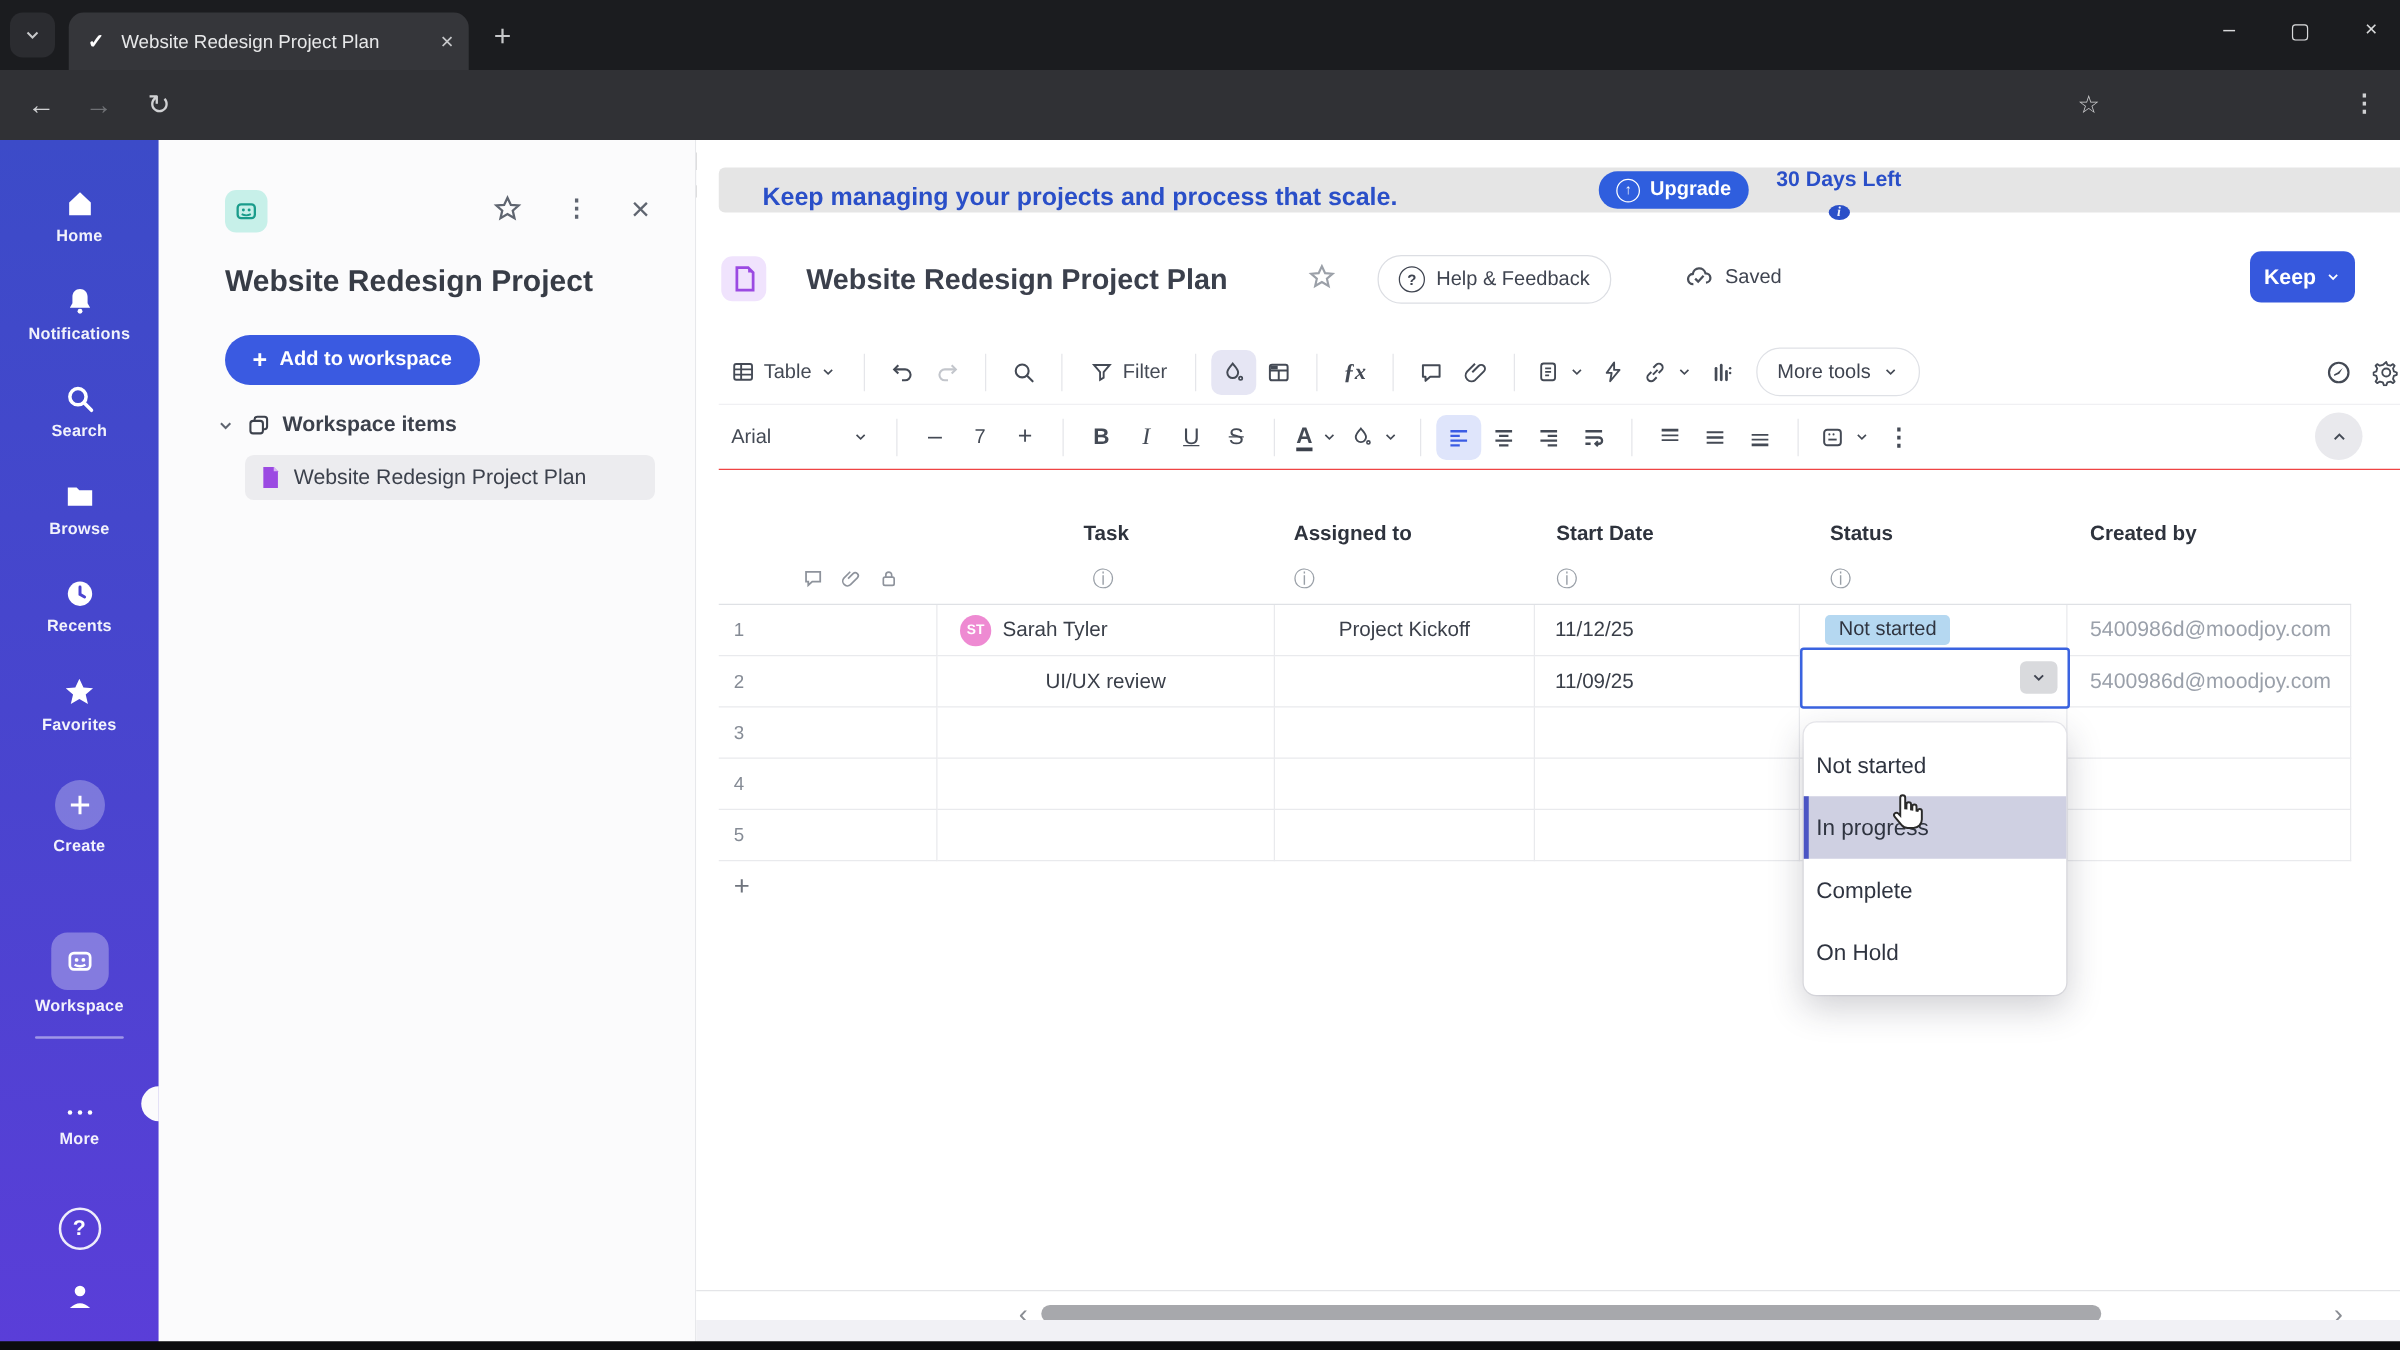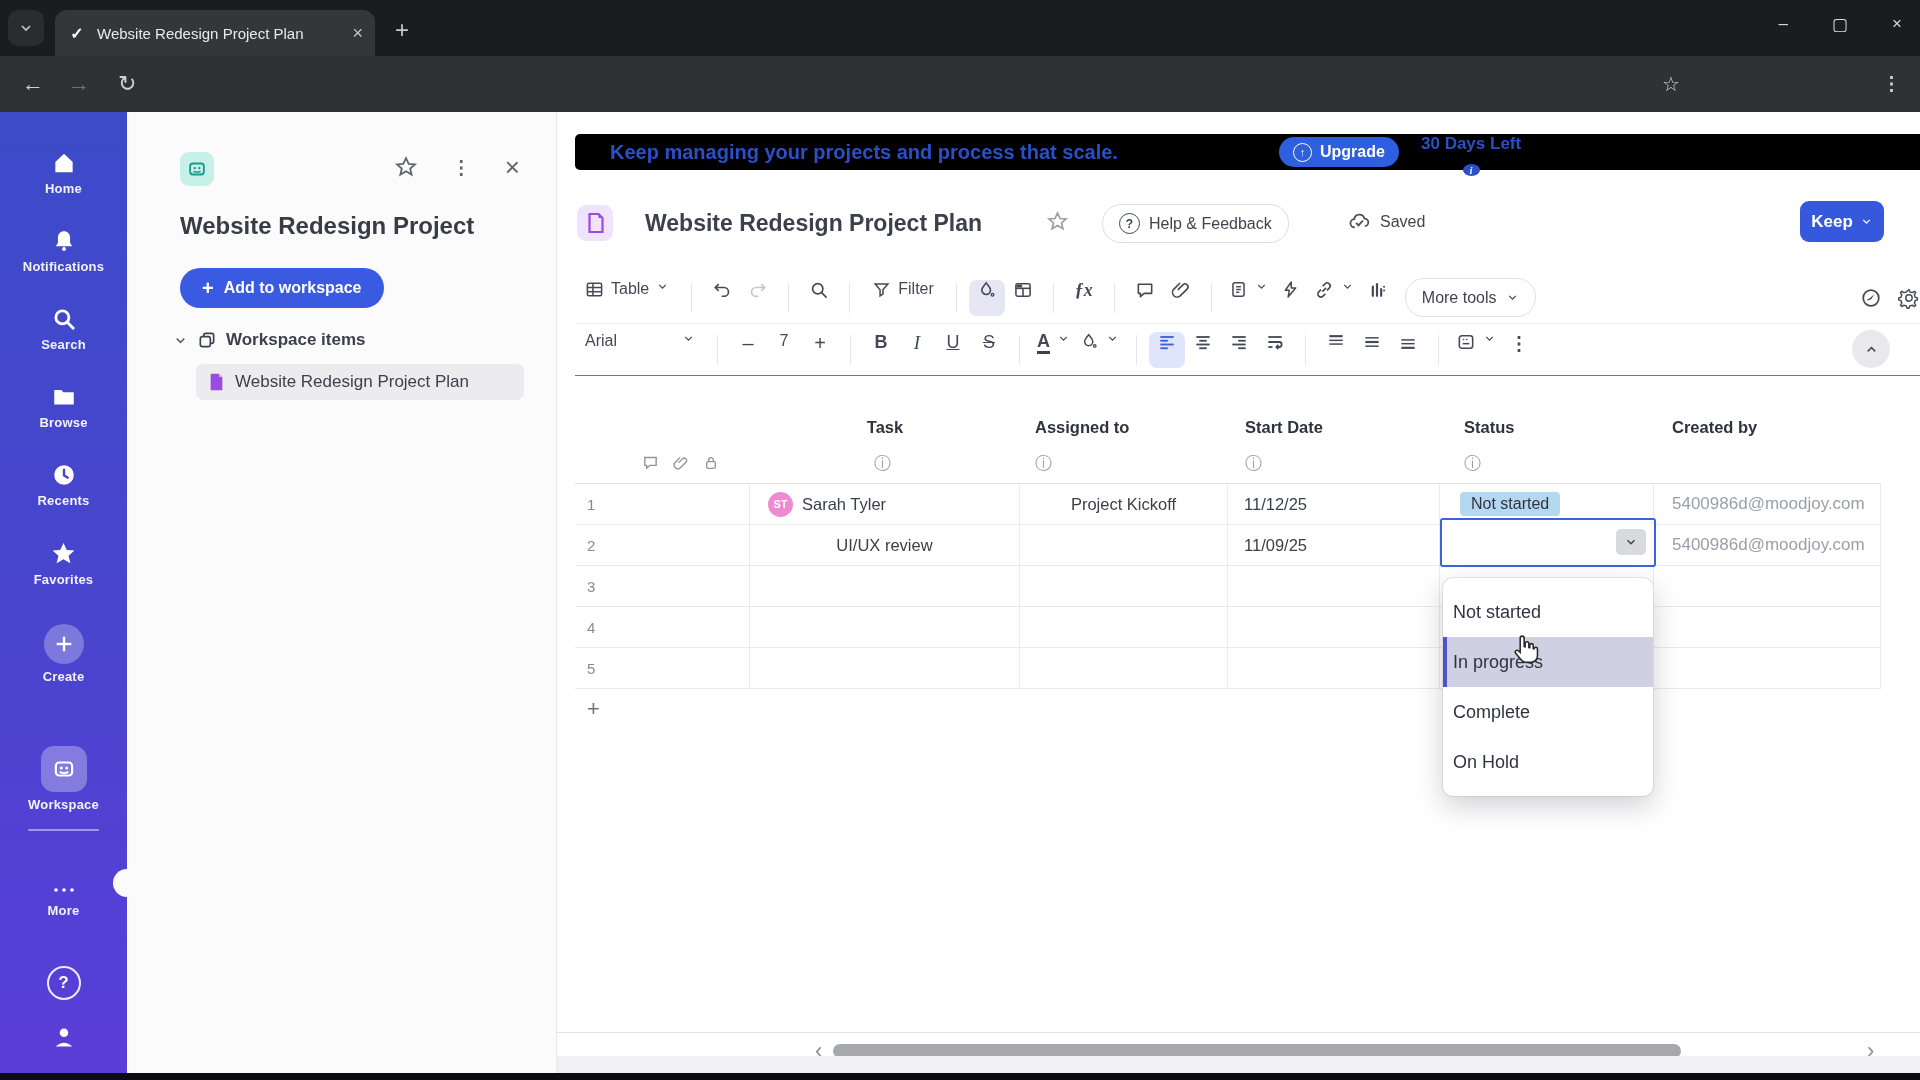--- a/index.html
+++ b/index.html
@@ -51,22 +51,22 @@
   .panel-title{position:absolute;left:53px;top:100px;font-size:24px;font-weight:700;color:#373c46;}
   .add-btn{position:absolute;left:53px;top:156px;height:40px;border-radius:20px;background:#3a5ae1;color:#fff;
            display:flex;align-items:center;gap:10px;padding:0 22px;font-size:16px;font-weight:600;}
   .tree-row{position:absolute;left:46px;top:218px;display:flex;align-items:center;gap:9px;color:#3c414c;}
   .tree-label{font-size:17px;font-weight:700;}
   .tree-item{position:absolute;left:69px;top:252px;width:328px;height:36px;background:#ececef;border-radius:7px;
              display:flex;align-items:center;gap:10px;padding:0 12px;box-sizing:border-box;color:#3c414c;font-size:17px;}
 
   
   .main{position:absolute;left:557px;top:112px;width:1363px;height:962px;background:#fff;}
-  .banner{position:absolute;left:18px;top:22px;width:1345px;height:36px;background:#000000;border-radius:5px 0 0 5px;
-          display:flex;align-items:center;}
+  .banner{position:absolute;left:18px;top:22px;width:1345px;height:36px;background:#e5e5e5;border-radius:5px 0 0 5px;
+          display:flex;align-items:flex-end;}
   .banner-msg{margin-left:35px;color:#2a4fc8;font-size:20px;font-weight:700;}
   .upgrade{position:absolute;left:704px;top:3px;height:30px;border-radius:15px;background:#2f5ede;color:#fff;
            display:flex;align-items:center;gap:8px;padding:0 14px;font-size:16px;font-weight:600;}
   .up-circ{width:17px;height:17px;border:1.6px solid #fff;border-radius:50%;display:flex;align-items:center;
            justify-content:center;font-size:11px;line-height:1;}
   .trial{position:absolute;left:846px;top:0;height:36px;display:flex;align-items:center;gap:10px;
          color:#2a4fc8;font-size:17px;font-weight:700;flex-direction:column;}
   .binfo{width:17px;height:17px;border-radius:50%;background:#2a4fc8;color:#eceffb;font-size:11px;font-weight:700;
          display:flex;align-items:center;justify-content:center;font-family:"Liberation Serif",serif;font-style:italic;}
 
@@ -77,21 +77,21 @@
   .help-pill{position:absolute;left:545px;top:92px;height:37px;border-radius:19px;border:1px solid #dcdee3;
              display:flex;align-items:center;gap:9px;padding:0 16px;color:#3f4450;font-size:16px;background:#fff;}
   .saved{position:absolute;left:791px;top:98px;display:flex;align-items:center;gap:9px;color:#3f4450;font-size:16px;}
   .share-btn{position:absolute;left:1243px;top:89px;width:84px;height:41px;border-radius:9px;background:#3658dd;
              color:#fff;display:flex;align-items:center;justify-content:center;gap:7px;font-size:17px;font-weight:600;}
 
   .toolbar{position:absolute;left:18px;top:160px;width:1345px;height:52px;display:flex;align-items:center;
            border-bottom:1px solid #f0f0f3;box-sizing:border-box;}
   .fmtbar{position:absolute;left:18px;top:212px;width:1345px;height:52px;display:flex;align-items:center;
           border-bottom:1px solid #ef4444;box-sizing:border-box;}
-  .tbtn{height:36px;min-width:36px;border-radius:8px;display:flex;align-items:flex-start;justify-content:center;
+  .tbtn{height:36px;min-width:36px;border-radius:8px;display:flex;align-items:center;justify-content:center;
         gap:7px;color:#444a55;font-size:16px;padding:0 5px;box-sizing:border-box;}
   .tbtn.lab{padding:0 10px;}
   .tsep{width:1px;height:30px;background:#e5e6ea;margin:0 12px;}
   .hl-lav{background:#e6e6f4;}
   .hl-blue{background:#dfe5fb;}
   .pill-btn{height:37px;border:1px solid #dfe1e6;border-radius:19px;display:flex;align-items:center;gap:9px;
             padding:0 16px;color:#3f4450;font-size:16px;background:#fff;}
   .disabled{color:#c3c6cc;}
   .fxlab{font-family:"Liberation Serif",serif;font-style:italic;font-size:18px;font-weight:600;}
   .bold-b{font-weight:800;font-size:18px;}

